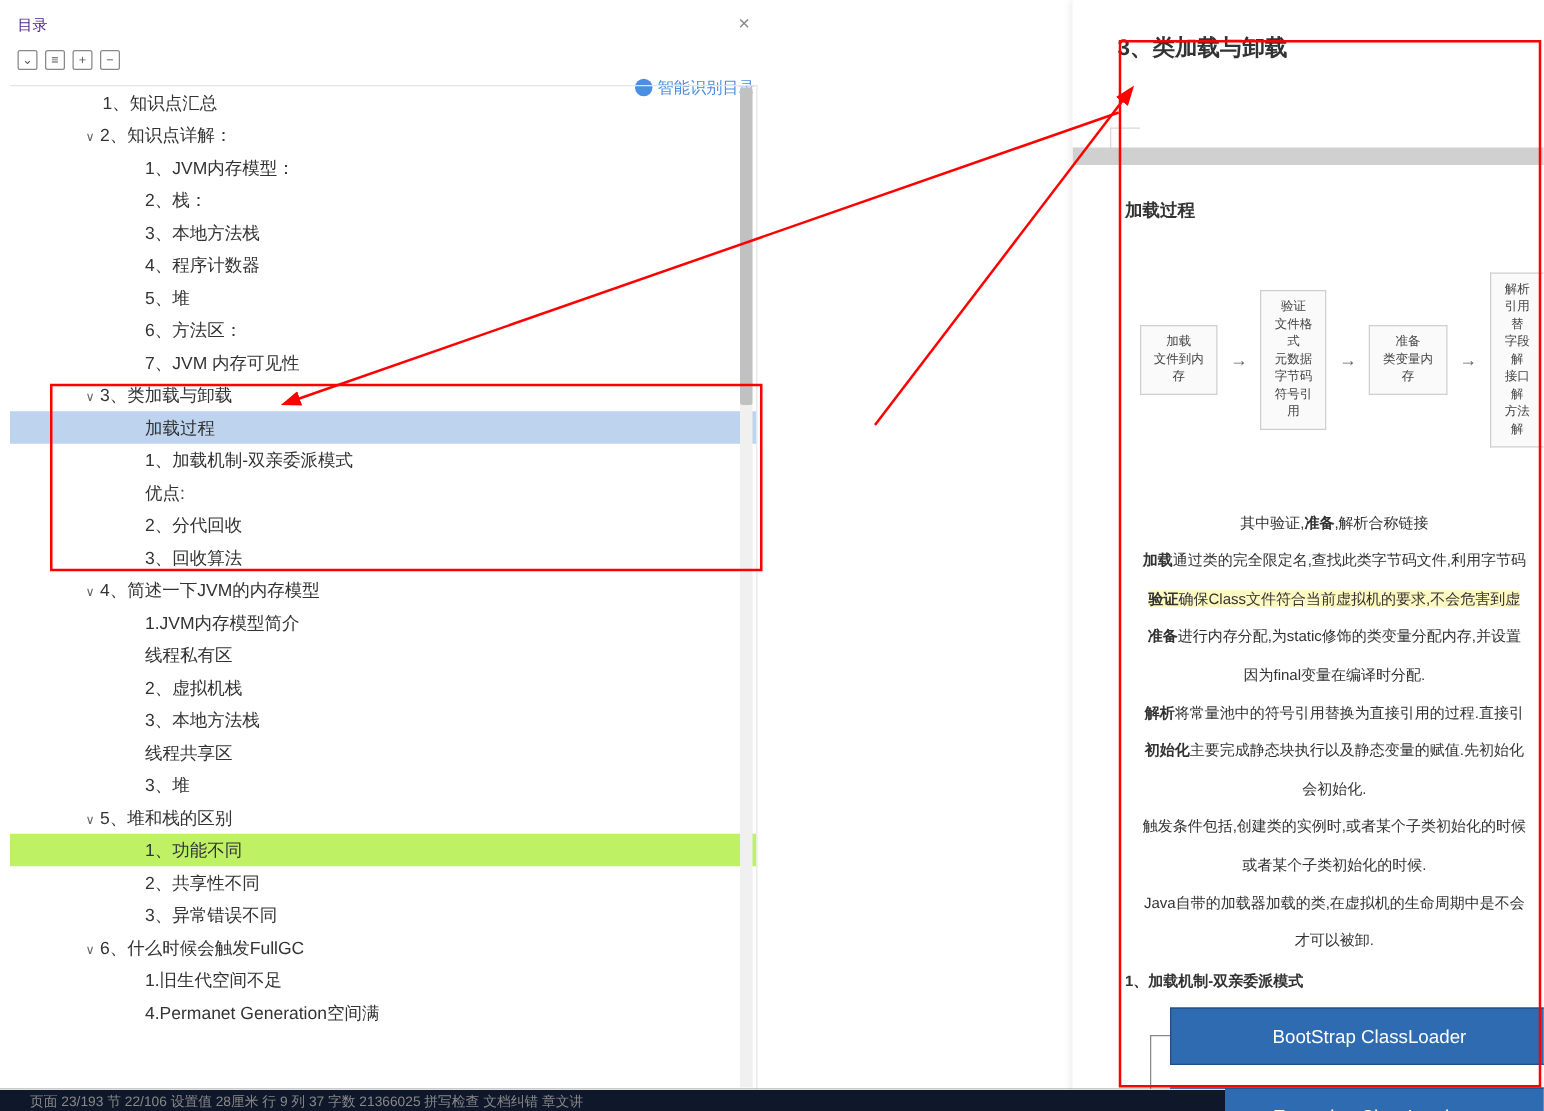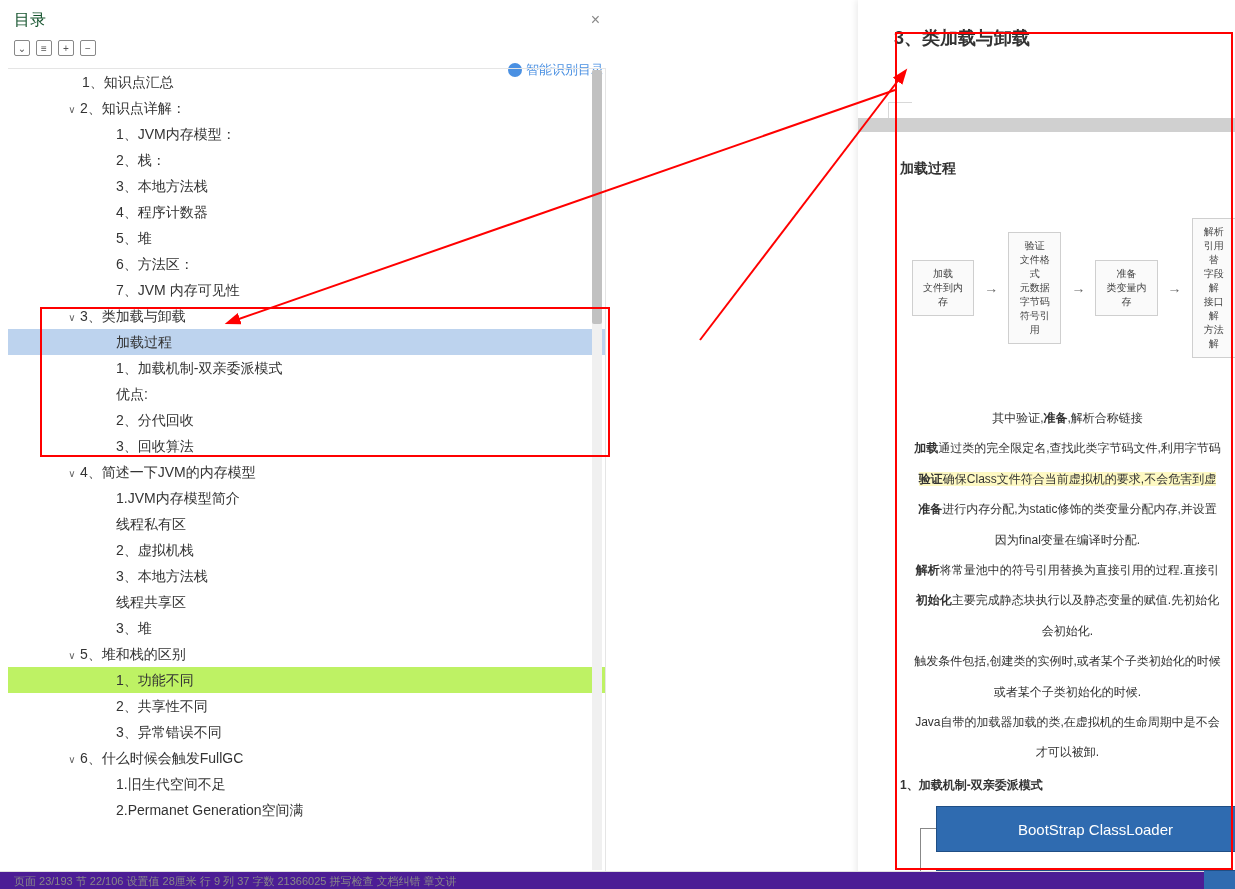--- a/index.html
+++ b/index.html
@@ -1,19 +1,19 @@
 <!DOCTYPE html>
 <html><head>
 <meta charset="utf-8">
 <style>
 * { margin: 0; padding: 0; box-sizing: border-box; }
 body { font-family: "Microsoft YaHei", Arial, sans-serif; font-size: 13px; color: #333; background: #fff; width: 1235px; height: 889px; overflow: hidden; position: relative; }
 .left-panel { position: absolute; left: 0; top: 0; width: 618px; height: 889px; background: #fff; }
 .panel-header { height: 36px; padding: 8px 14px 4px 14px; display: flex; align-items: center; justify-content: space-between; }
-.panel-title { font-size: 16px; color: #14532d; }
+.panel-title { font-size: 12px; color: #4c1d95; }
 .close-x { color: #888; font-size: 16px; cursor: pointer; padding: 0 4px; }
 .toolbar { height: 26px; padding: 2px 14px 4px 14px; display: flex; align-items: center; justify-content: space-between; }
 .toolbar-left { display: flex; gap: 6px; }
 .tb-btn { width: 16px; height: 16px; border: 1px solid #888; display: flex; align-items: center; justify-content: center; font-size: 10px; color: #555; cursor: pointer; border-radius: 2px; }
 .toolbar-right { display: flex; align-items: center; gap: 4px; color: #4a90e2; font-size: 13px; margin-top: 44px; }
 .ai-dot { width: 14px; height: 14px; background: #4a90e2; border-radius: 50%; display: inline-block; }
 .tree-container { position: absolute; top: 64px; left: 0; width: 618px; height: 808px; overflow: hidden; padding-top: 4px; }
 .tree-scroll { width: 598px; height: 806px; overflow-y: hidden; border: 1px solid #e5e5e5; border-left: none; border-bottom: none; margin-left: 8px; }
 .tree-item { height: 26px; line-height: 26px; font-size: 14px; color: #333; cursor: pointer; white-space: nowrap; position: relative; }
 .tree-item.selected { background: #bdd3ee; }
@@ -38,21 +38,21 @@
 .para b { font-weight: bold; }
 .yellow-hl { background: #fef9c3; }
 .subhead { font-size: 12px; font-weight: bold; margin-left: 6px; margin-top: 14px; margin-bottom: 12px; }
 .loader-box { background: #2f6bb0; color: #fff; font-size: 15px; text-align: center; height: 46px; line-height: 46px; margin-left: 42px; margin-right: -20px; margin-bottom: 18px; border: 1px solid #1f4e85; position: relative; }
 .loader-conn { position: absolute; left: 26px; border-left: 1px solid #888; border-top: 1px solid #888; border-bottom: 1px solid #888; }
 
 .middle-gap { position: absolute; left: 618px; top: 0; width: 240px; height: 889px; background: #fff; }
 .mini-icon { position: absolute; left: 864px; top: 478px; width: 18px; height: 14px; background: #eaf2fd; border: 1px solid #b9d4f5; }
 
 .arrow-svg { position: absolute; pointer-events: none; }
-.status-bar { position: absolute; bottom: 0; left: 0; width: 1204px; height: 18px; background: #4c1d95; border-top: 1px solid #e0e0e0; font-size: 11px; color: #888; padding: 2px 14px; overflow: hidden; }
+.status-bar { position: absolute; bottom: 0; left: 0; width: 980px; height: 18px; background: #0f172a; border-top: 1px solid #e0e0e0; font-size: 11px; color: #888; padding: 2px 24px; overflow: hidden; }
 </style>
 </head>
 <body>
 
 <div class="left-panel">
   <div class="panel-header">
     <span class="panel-title">目录</span>
     <span class="close-x">×</span>
   </div>
   <div class="toolbar">
@@ -91,21 +91,21 @@
         <div class="tree-item ind1"><span>2、虚拟机栈</span></div>
         <div class="tree-item ind1"><span>3、本地方法栈</span></div>
         <div class="tree-item ind1"><span>线程共享区</span></div>
         <div class="tree-item ind1"><span>3、堆</span></div>
         <div class="tree-item ind0c"><span class="chev">∨</span><span>5、堆和栈的区别</span></div>
         <div class="tree-item ind1 selected2"><span>1、功能不同</span></div>
         <div class="tree-item ind1"><span>2、共享性不同</span></div>
         <div class="tree-item ind1"><span>3、异常错误不同</span></div>
         <div class="tree-item ind0c"><span class="chev">∨</span><span>6、什么时候会触发FullGC</span></div>
         <div class="tree-item ind1"><span>1.旧生代空间不足</span></div>
-        <div class="tree-item ind1"><span>2.Permanet Generation空间满</span></div>
+        <div class="tree-item ind1"><span>4.Permanet Generation空间满</span></div>
       </div>
   </div>
   <div class="scrollbar-track"></div>
   <div class="scrollbar-thumb"></div>
 </div>
 
 <div class="middle-gap"></div>
 
 <div class="mini-icon"></div>
 

